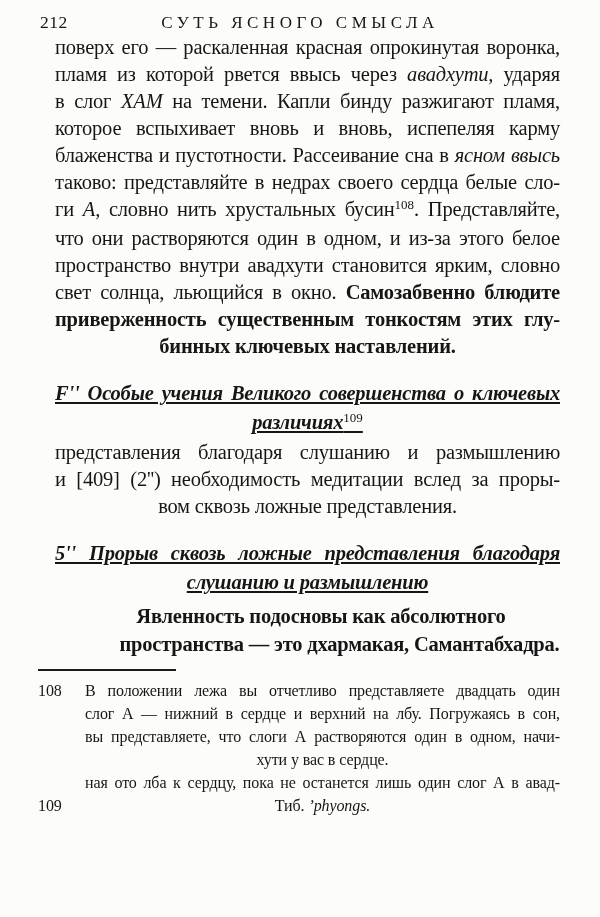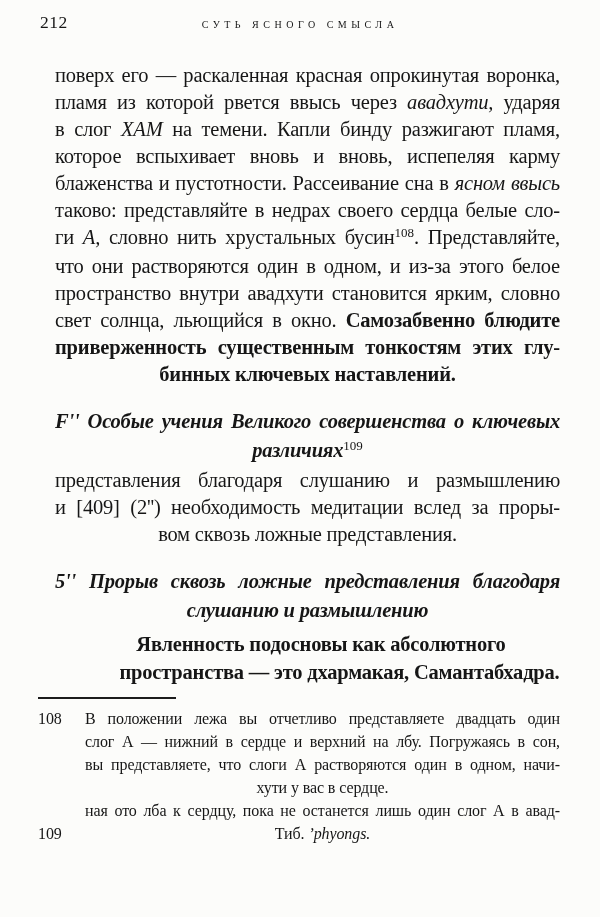--- a/index.html
+++ b/index.html
@@ -14,39 +14,38 @@
     padding: 12px 40px 0 40px;
     overflow: hidden;
     font-family: "Liberation Serif", "DejaVu Serif", serif;
   }
   
   .rhead {
     display: grid;
     grid-template-columns: 1fr auto 1fr;
     align-items: baseline;
     height: 22px;
-    margin-bottom: 28px;
     gap: 16px;
   }
   .pagenum { font-size: 17.5px; letter-spacing: 0.5px; justify-self: start; }
   .rtitle {
-    font-size: 10px;
+    font-size: 17px;
     letter-spacing: 4.5px;
     justify-self: center;
     white-space: nowrap;
     font-weight: 500;
   }
   
   .bodytext { font-size: 20.5px; line-height: 27px; letter-spacing: -0.2px; }
   .line { min-height: 27px; margin-left: 15px; }
   .line.j { text-align: justify; text-align-last: justify; -moz-text-align-last: justify; }
   .line.l { text-align: center; }
   .block.paragraph { margin: 0; }
   .block.heading { margin-top: 19px; font-weight: 700; font-style: italic; }
-  .block.heading .line { line-height: 29px; min-height: 29px; }
+  .block.heading .line { line-height: 29px; min-height: 29px; text-decoration: underline; }
   .block.verse { margin-top: 5px; font-weight: 700; padding-left: 27px; }
   .block.verse .line { line-height: 28px; min-height: 28px; }
   .block.verse .line:nth-child(2) { padding-left: 37px; }
   .seg.i { font-style: italic; }
   .seg.b { font-weight: 700; font-family: Liberation Serif, serif; }
   .seg.sup {
     font-size: 13px;
     position: relative; top: -7px;
     font-style: normal; font-weight: 400;
     letter-spacing: 0;

